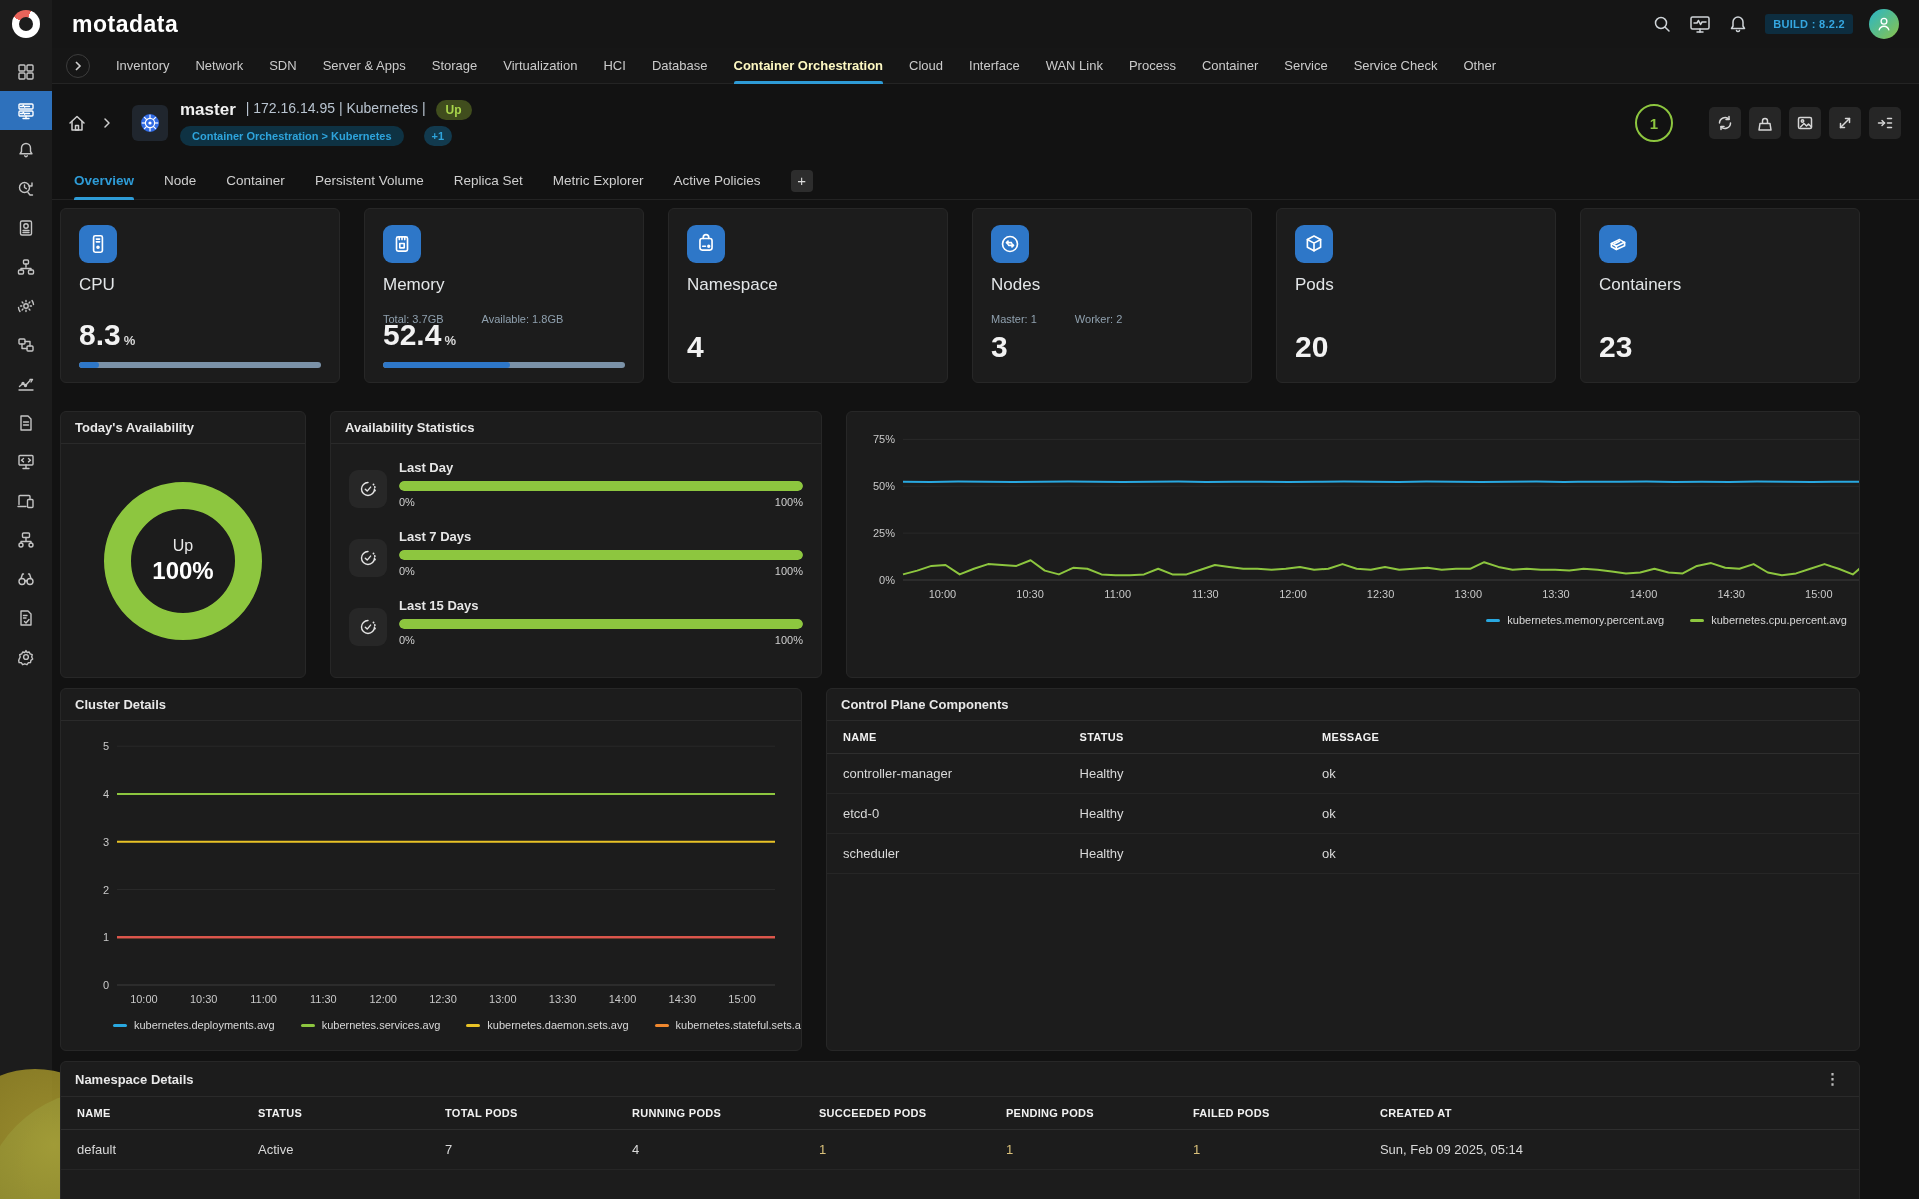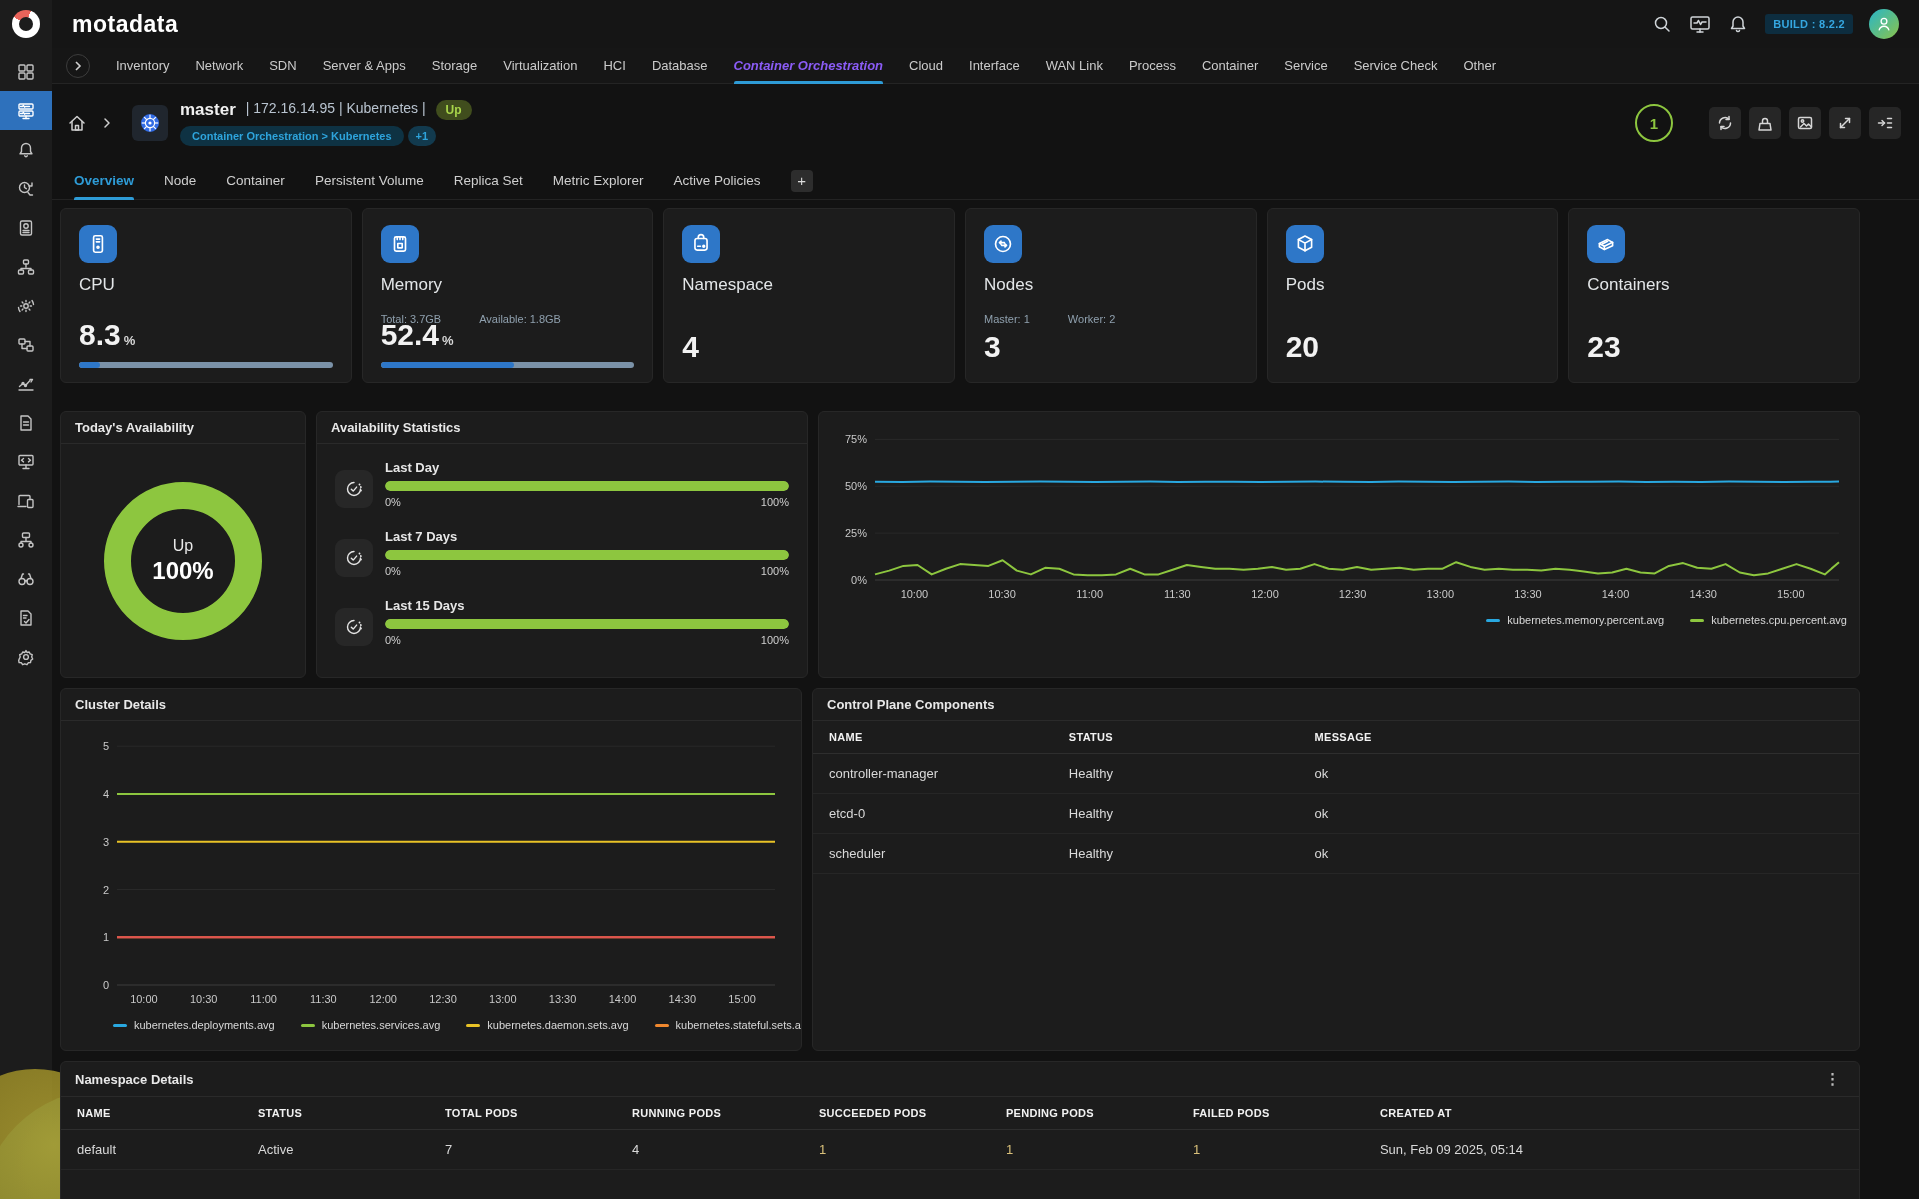--- a/index.html
+++ b/index.html
@@ -39,38 +39,38 @@
   .avatar svg { stroke:#ffffff; fill:none; stroke-width:1.5; }
 
   
   .navbar { position:absolute; left:52px; right:0; top:48px; height:36px; background:#161616;
     border-bottom:1px solid #242424; display:flex; align-items:center; gap:26px; padding:0 14px; z-index:3; }
   .nav-expand { width:24px; height:24px; border-radius:50%; border:1px solid #3c3c3c;
     display:flex; align-items:center; justify-content:center; cursor:pointer; flex:none; }
   .nav-expand svg { stroke:#cfcfcf; fill:none; stroke-width:1.6; }
   .nav-item { font-size:13px; color:#cbcbcb; cursor:pointer; position:relative; height:36px;
     display:flex; align-items:center; white-space:nowrap; }
-  .nav-item.active { color:#8b5cf6; font-weight:600;font-style:italic; }
+  .nav-item.active { color:#fef9c3; font-weight:600; }
   .nav-item.active::after { content:""; position:absolute; left:0; right:0; bottom:0; height:3px;
     background:#2e9bd6; border-radius:2px 2px 0 0; }
 
   
   .entity-row { position:absolute; left:52px; right:0; top:84px; height:78px; display:flex;
     align-items:center; padding:0 18px 0 14px; z-index:3; }
   .crumb-icon { width:22px; height:22px; display:flex; align-items:center; justify-content:center; cursor:pointer; }
   .crumb-icon svg { stroke:#cfcfcf; fill:none; stroke-width:1.5; stroke-linecap:round; stroke-linejoin:round; }
   .k8s-tile { width:36px; height:36px; border-radius:6px; background:#20262e; margin:0 12px 0 14px;
     display:flex; align-items:center; justify-content:center; }
   .entity-main { display:flex; flex-direction:column; gap:6px; }
   .entity-line1 { display:flex; align-items:flex-start; gap:10px; }
   .entity-name { font-size:17px; font-weight:700; color:#f0f0f0; }
   .entity-meta { font-size:14px; color:#b9c4d0; }
   .status-pill { background:#404d1d; color:#a8d54a; font-size:12px; font-weight:700;
     padding:3px 10px; border-radius:11px; }
-  .entity-line2 { display:flex; align-items:center; gap:4px; }
+  .entity-line2 { display:flex; align-items:center; gap:20px; }
   .tag-pill { background:#0e3243; color:#2ea4dc; font-size:11px; font-weight:600;
     padding:4px 12px; border-radius:12px; cursor:pointer; }
   .tag-more { background:#123a4e; color:#2ea4dc; font-size:11px; font-weight:700;
     padding:4px 8px; border-radius:12px; cursor:pointer; }
   .entity-actions { margin-left:auto; display:flex; align-items:center; gap:8px; }
   .counter-circle { width:38px; height:38px; border-radius:50%; border:2px solid #8dc63f;
     color:#8dc63f; font-size:15px; font-weight:600; display:flex; align-items:center;
     justify-content:center; margin-right:28px; cursor:pointer; }
   .action-btn { width:32px; height:32px; border-radius:5px; background:#262626;
     display:flex; align-items:center; justify-content:center; cursor:pointer; }
@@ -82,21 +82,21 @@
   .tab { font-size:13.5px; color:#cfcfcf; cursor:pointer; height:38px; display:flex;
     align-items:center; position:relative; white-space:nowrap; }
   .tab.active { color:#2e9bd6; font-weight:600; }
   .tab.active::after { content:""; position:absolute; left:0; right:0; bottom:0; height:3px;
     background:#2e9bd6; border-radius:2px 2px 0 0; }
   .tab-add { width:22px; height:22px; background:#2d2d2d; border-radius:4px; color:#dcdcdc;
     font-size:15px; display:flex; align-items:center; justify-content:center; cursor:pointer; }
 
   
   .main { position:absolute; left:52px; top:200px; width:1808px; padding:8px 0 0 8px; z-index:2; }
-  .row { display:grid; gap:10px; margin-bottom:10px; width:1800px;border-radius:16px; }
+  .row { display:grid; gap:24px; margin-bottom:10px; width:1800px;border-radius:16px; }
   .row1 { grid-template-columns:repeat(6,1fr); height:175px; }
   .row2 { grid-template-columns:246px 492px 1fr; height:267px;margin-top:28px; }
   .row3 { grid-template-columns:742px 1fr; height:363px; }
   .card { background:#1c1c1c; border:1px solid #272727; border-radius:6px; overflow:hidden;
     position:relative; }
   .card-header { padding:8px 14px; font-size:13px; font-weight:700; color:#e8e8e8;
     border-bottom:1px solid #2a2a2a; display:flex; align-items:center; }
   .kebab { margin-left:auto; color:#bbb; font-size:15px; cursor:pointer; padding:0 4px; letter-spacing:1px; }
 
   

